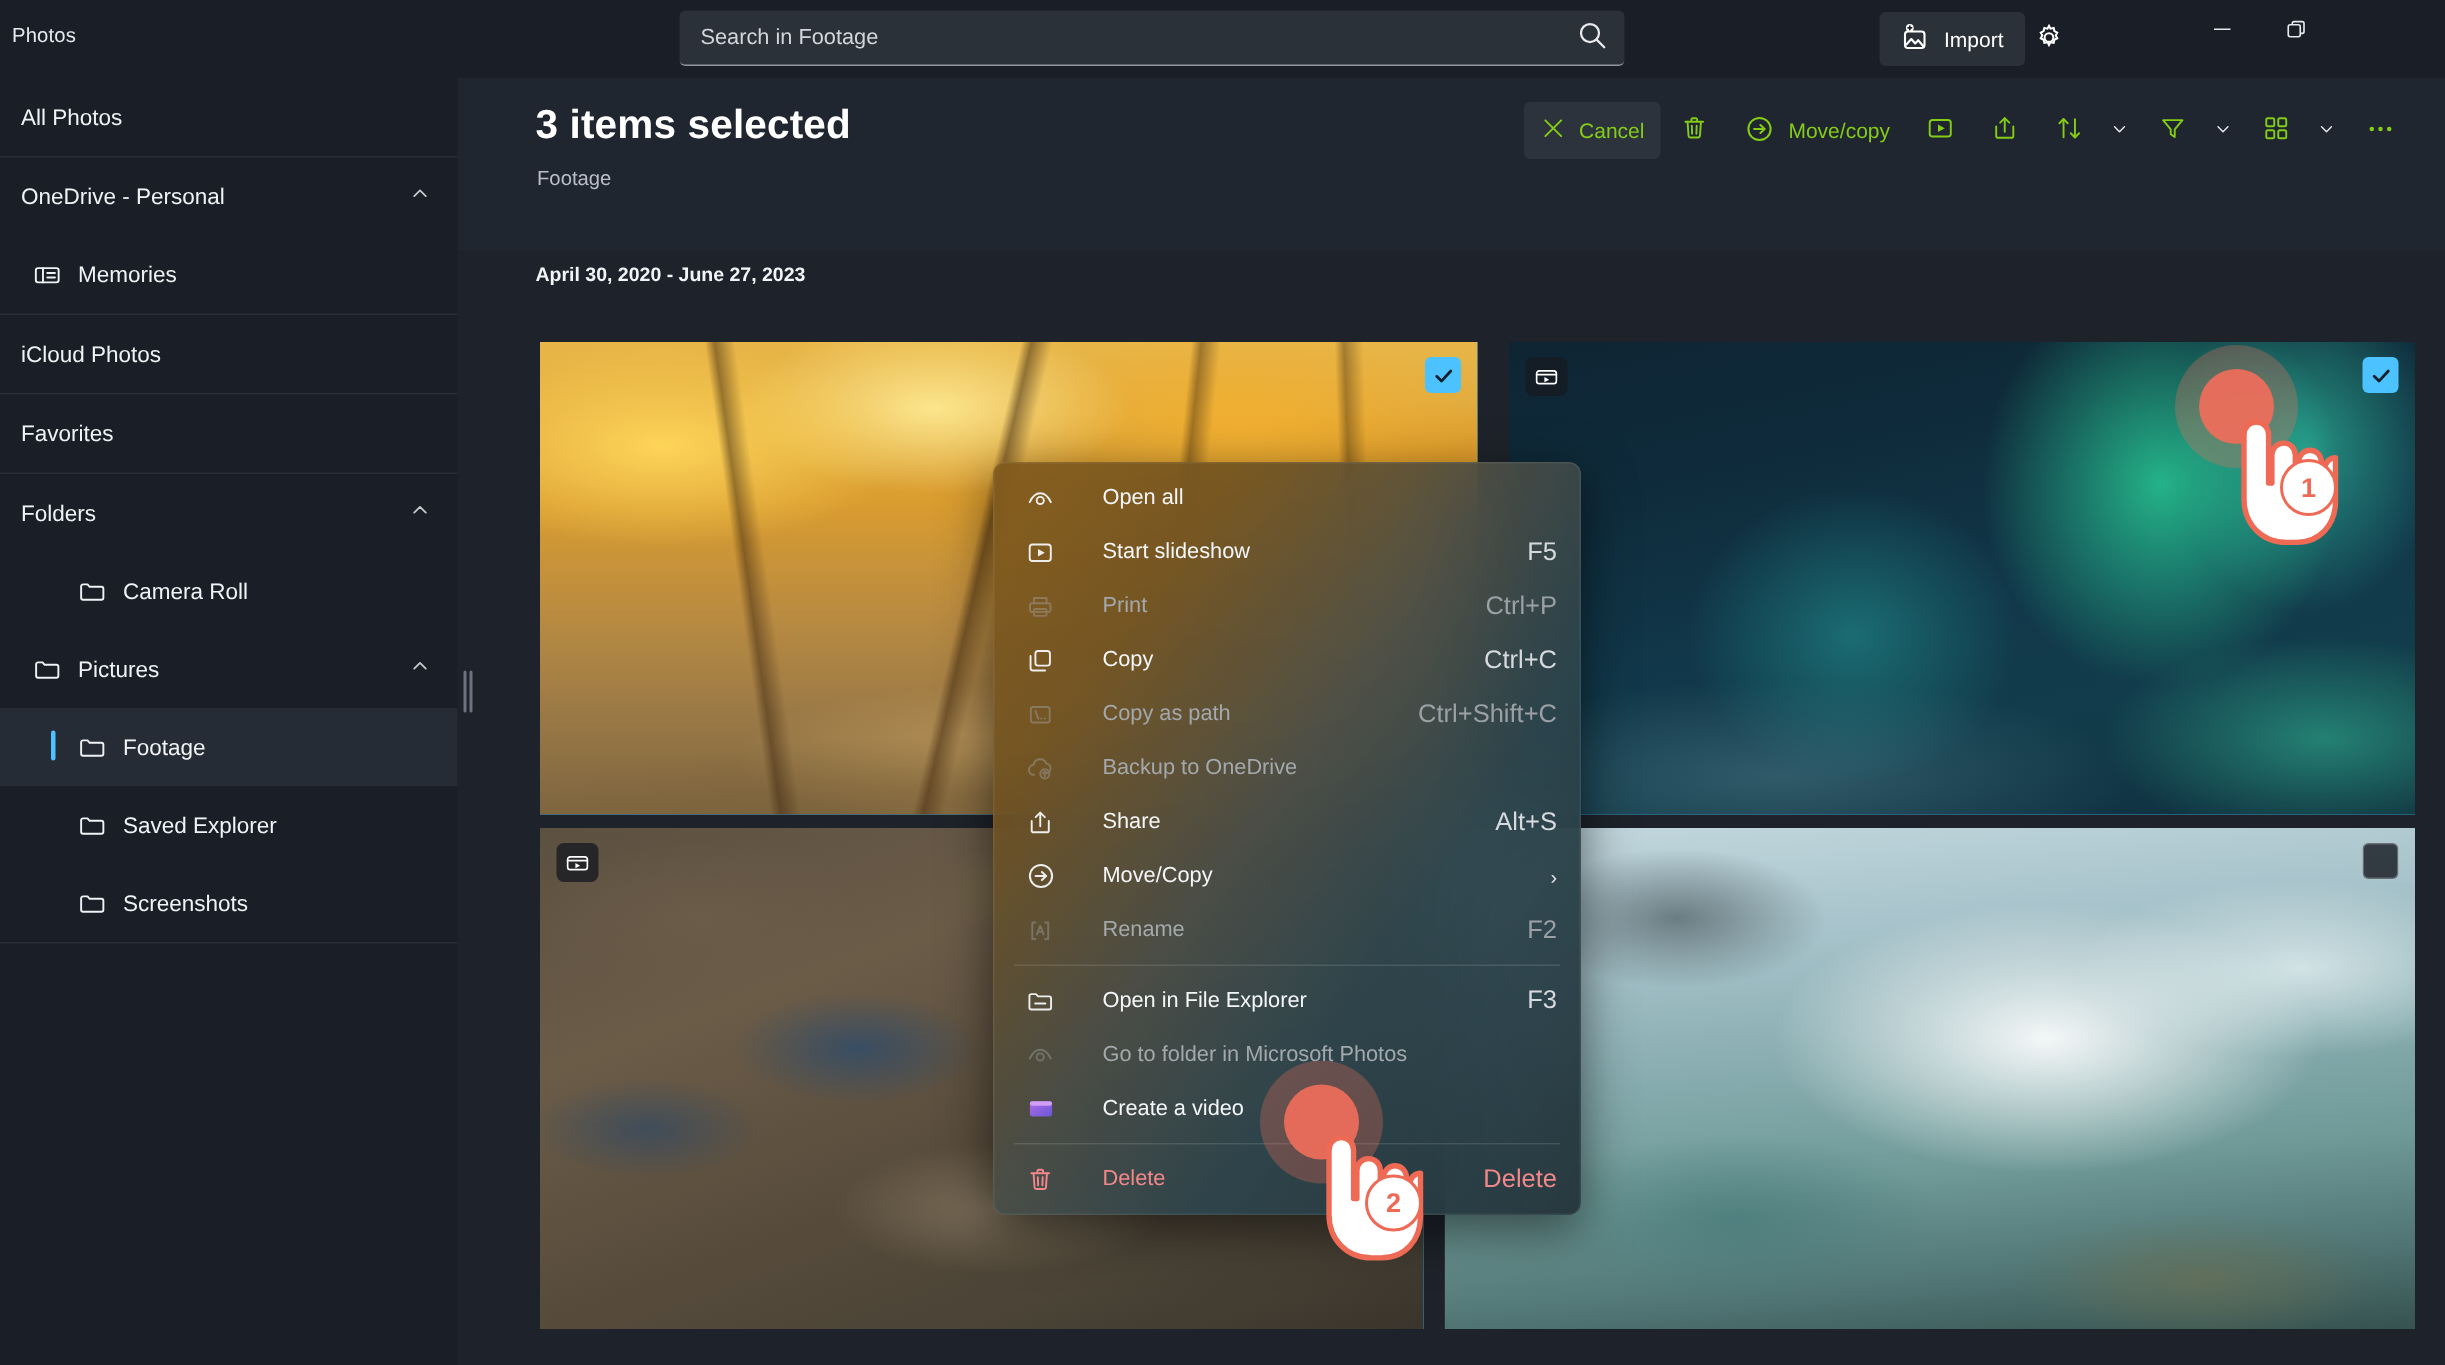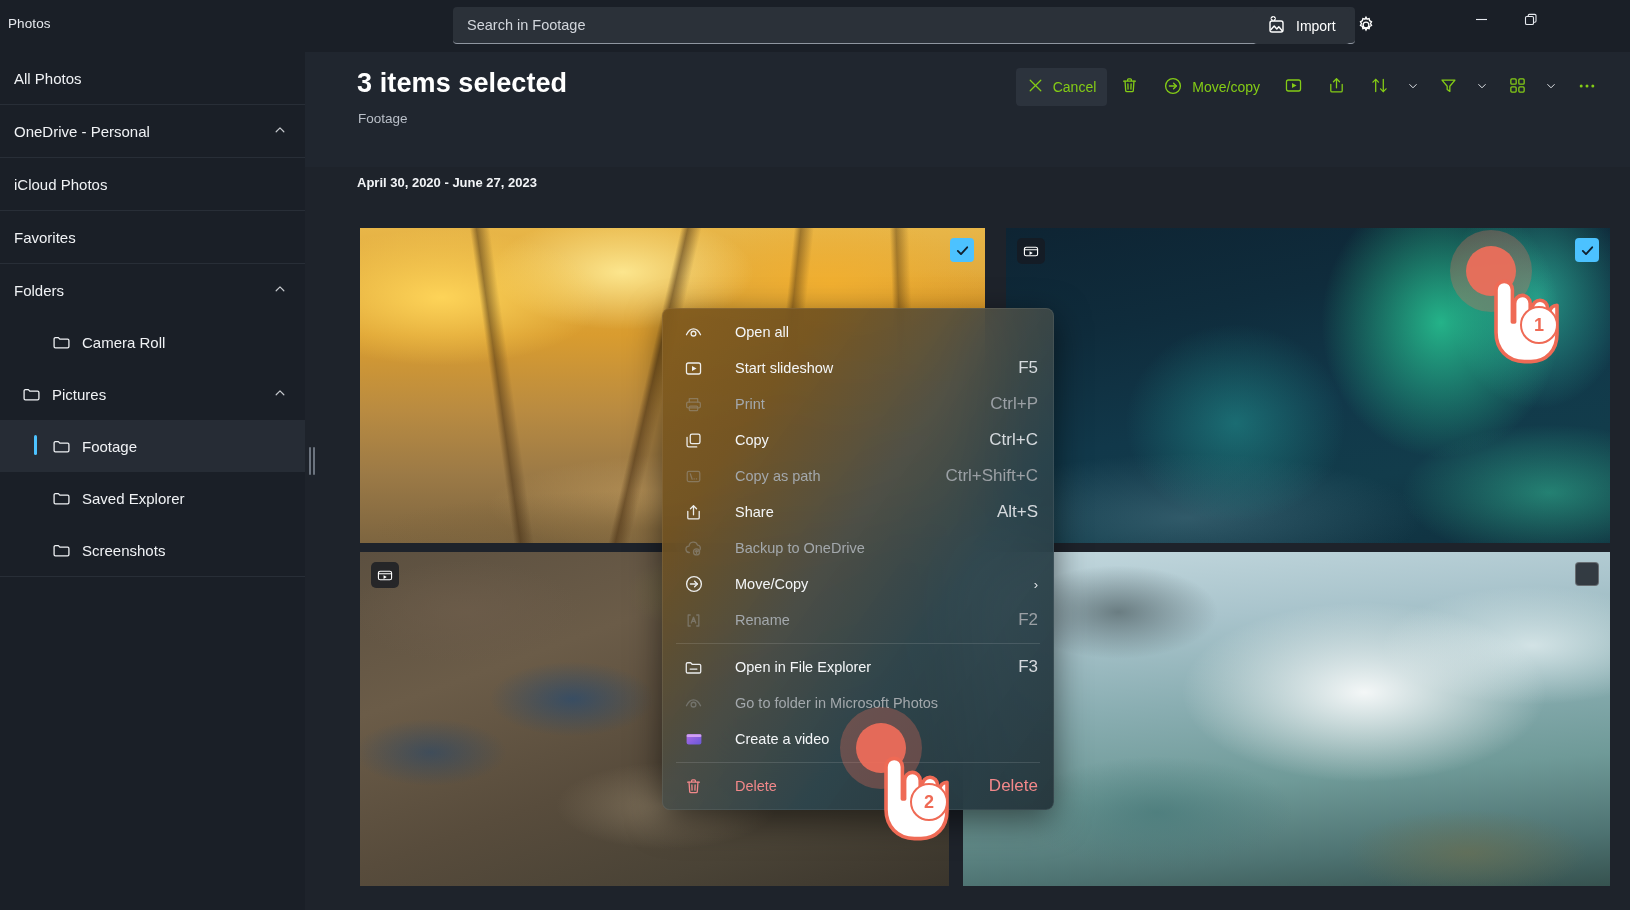--- a/index.html
+++ b/index.html
@@ -17,21 +17,21 @@
   .titlebar {
     position: absolute; top: 0; left: 0; width: 1630px; height: 52px;
     background: #1a1f27;
     z-index: 40;
   }
   .app-title {
     position: absolute; left: 8px; top: 16px;
     font-size: 13.5px; color: #e6e9ee; letter-spacing: .1px;
   }
   .search-wrap {
-    position: absolute; left: 453px; top: 7px; width: 902px; height: 37px;
+    position: absolute; left: 453px; top: 7px; width: 630px; height: 37px;
     background: #2b3139;
     border-radius: 4px;
     border-bottom: 1.5px solid #8f96a0;
     display: flex; align-items: center;
   }
   .search-input {
     flex: 1; background: transparent; border: none; outline: none;
     color: #e8eaee; font-size: 14.5px; font-family: "Liberation Sans", sans-serif;
     padding: 0 14px;
   }
@@ -305,20 +305,31 @@
           <span class="nav-lbl">All Photos</span>
         </div>
       </div>
       <div class="nav-sec">
         <div class="nav-row">
           <span class="nav-lbl">OneDrive - Personal</span>
           <span class="chev"><svg width="14" height="14" viewBox="0 0 16 16" fill="none" stroke="#e4e7eb" stroke-width="1.35" stroke-linecap="round" stroke-linejoin="round">
               <polyline points="3.6,10 8,5.6 12.4,10"></polyline>
             </svg></span>
         </div>
+        <div class="nav-row indent-1">
+          <span class="nav-ico">
+            <svg width="19" height="19" viewBox="0 0 20 20" fill="none" stroke="currentColor" stroke-width="1.35" stroke-linecap="round" stroke-linejoin="round">
+              <rect x="2" y="5" width="16" height="10" rx="1.6"></rect>
+              <line x1="7" y1="5" x2="7" y2="15"></line>
+              <line x1="10" y1="8.4" x2="15.4" y2="8.4"></line>
+              <line x1="10" y1="11.6" x2="15.4" y2="11.6"></line>
+            </svg>
+          </span>
+          <span class="nav-lbl">Memories</span>
+        </div>
       </div>
       <div class="nav-sec">
         <div class="nav-row">
           <span class="nav-lbl">iCloud Photos</span>
         </div>
       </div>
       <div class="nav-sec">
         <div class="nav-row">
           <span class="nav-lbl">Favorites</span>
         </div>
@@ -577,40 +588,40 @@
           <svg width="19" height="19" viewBox="0 0 20 20" fill="none" stroke="currentColor" stroke-width="1.35" stroke-linecap="round" stroke-linejoin="round">
             <rect x="3.4" y="4.6" width="13.2" height="10.8" rx="1.6"></rect>
             <line x1="6.6" y1="7.2" x2="8.6" y2="12.8"></line>
             <line x1="10.6" y1="12.6" x2="10.8" y2="12.6"></line>
             <line x1="13" y1="12.6" x2="13.2" y2="12.6"></line>
           </svg>
         </span>
         <span class="mi-lbl">Copy as path</span>
         <span class="mi-acc">Ctrl+Shift+C</span>
       </div>
+      <div class="mi dis">
+        <span class="mi-ico">
+          <svg width="19" height="19" viewBox="0 0 20 20" fill="none" stroke="currentColor" stroke-width="1.35" stroke-linecap="round" stroke-linejoin="round">
+            <path d="M5.6 14.2a3.4 3.4 0 01-.3-6.8 4.6 4.6 0 018.9-1 3.2 3.2 0 01.6 6.3"></path>
+            <circle cx="13.2" cy="13.6" r="3.2"></circle>
+            <path d="M13.2 15.3v-3.3M11.9 13.2l1.3-1.3 1.3 1.3"></path>
+          </svg>
+        </span>
+        <span class="mi-lbl">Backup to OneDrive</span>
+      </div>
       <div class="mi">
         <span class="mi-ico">
           <svg width="19" height="19" viewBox="0 0 20 20" fill="none" stroke="currentColor" stroke-width="1.35" stroke-linecap="round" stroke-linejoin="round">
             <path d="M4 8.8v6.6a1.3 1.3 0 001.3 1.3h9.4a1.3 1.3 0 001.3-1.3V8.8"></path>
             <path d="M10 12.4V3.2"></path>
             <polyline points="6.8,6.1 10,2.9 13.2,6.1"></polyline>
           </svg>
         </span>
         <span class="mi-lbl">Share</span>
         <span class="mi-acc">Alt+S</span>
-      </div>
-      <div class="mi dis">
-        <span class="mi-ico">
-          <svg width="19" height="19" viewBox="0 0 20 20" fill="none" stroke="currentColor" stroke-width="1.35" stroke-linecap="round" stroke-linejoin="round">
-            <path d="M5.6 14.2a3.4 3.4 0 01-.3-6.8 4.6 4.6 0 018.9-1 3.2 3.2 0 01.6 6.3"></path>
-            <circle cx="13.2" cy="13.6" r="3.2"></circle>
-            <path d="M13.2 15.3v-3.3M11.9 13.2l1.3-1.3 1.3 1.3"></path>
-          </svg>
-        </span>
-        <span class="mi-lbl">Backup to OneDrive</span>
       </div>
       <div class="mi">
         <span class="mi-ico">
           <svg width="20" height="20" viewBox="0 0 20 20" fill="none" stroke="currentColor" stroke-width="1.35" stroke-linecap="round" stroke-linejoin="round">
             <circle cx="10" cy="10" r="7.4"></circle>
             <line x1="6.4" y1="10" x2="13.2" y2="10"></line>
             <polyline points="10.6,7.3 13.4,10 10.6,12.7"></polyline>
           </svg>
         </span>
         <span class="mi-lbl">Move/Copy</span>

